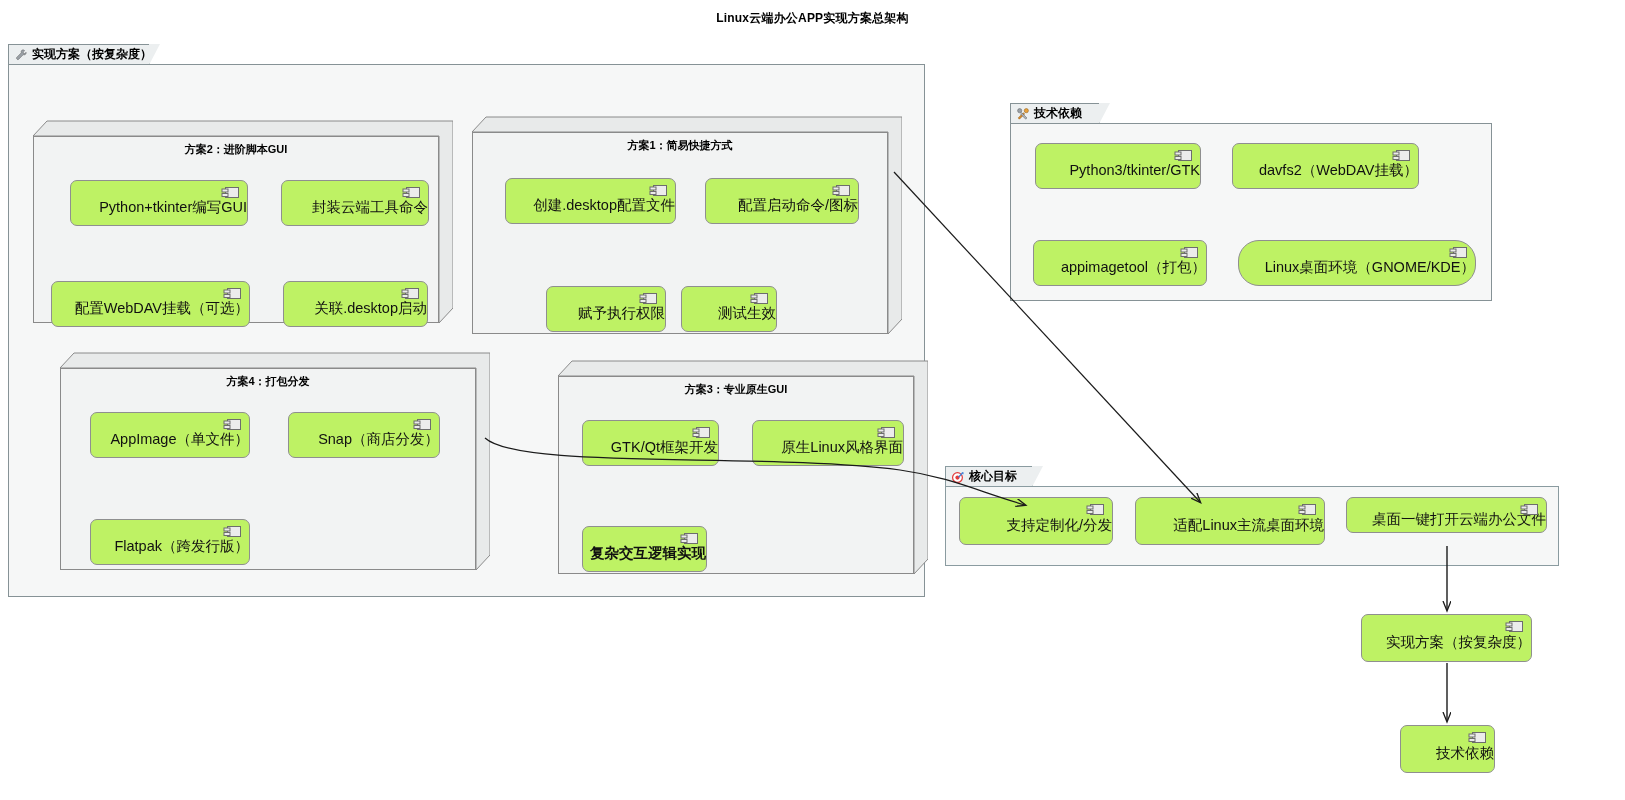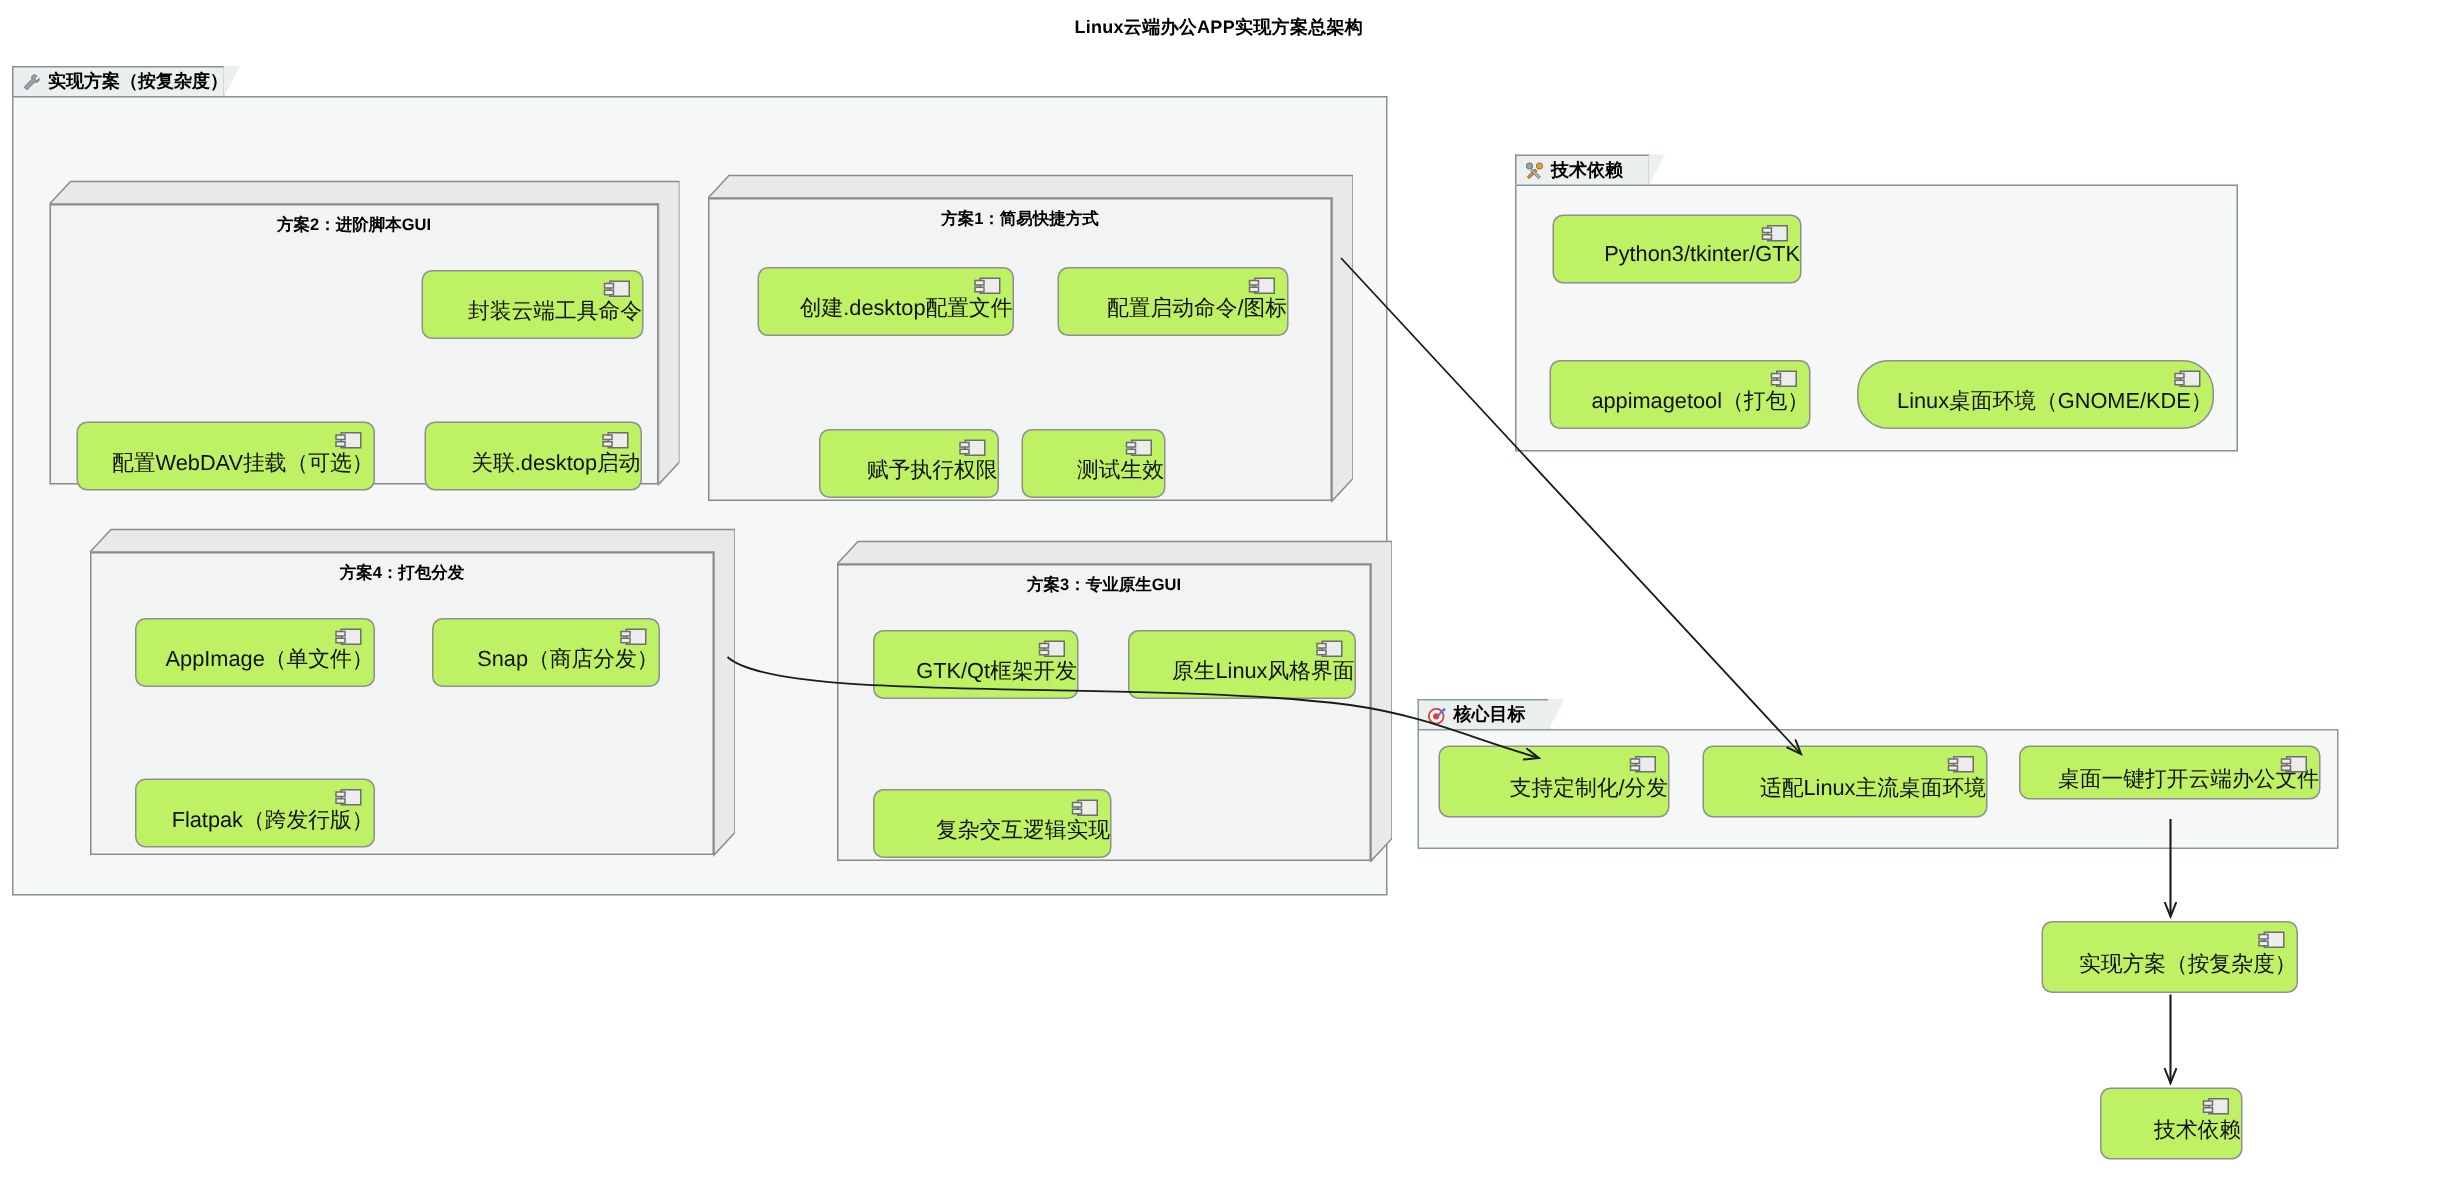--- a/index.html
+++ b/index.html
@@ -162,20 +162,28 @@
     </div>
     <div class="pkg-body" style="top:20px; width:917px; height:533px;"></div>
 
     <div class="node3d" style="left:25px; top:74px; width:420px; height:207px;">
       <svg class="n-3d" width="420" height="207">
         <polygon points="0,18 14,3 420,3 420,190 406,205 406,18" fill="#e8eaea" stroke="#8a8a8a" stroke-width="1"></polygon>
       </svg>
       <div class="n-front" style="top:18px; width:406px; height:187px;"></div>
       <div class="n-title" style="top:24px; width:406px;">方案2：进阶脚本GUI</div>
 
+      <div class="comp" style="left:37px; top:62px; width:178px; height:46px;">
+        <svg class="comp-icon" viewBox="0 0 19 13">
+          <rect x="4.5" y="1.5" width="13" height="10" fill="#ececec" stroke="#6d6d6d" stroke-width="1"></rect>
+          <rect x="1" y="3" width="6" height="3" fill="#ececec" stroke="#6d6d6d" stroke-width="1"></rect>
+          <rect x="1" y="7.5" width="6" height="3" fill="#ececec" stroke="#6d6d6d" stroke-width="1"></rect>
+        </svg>
+        <span>Python+tkinter编写GUI</span>
+      </div>
 
       <div class="comp" style="left:248px; top:62px; width:148px; height:46px;">
         <svg class="comp-icon" viewBox="0 0 19 13">
           <rect x="4.5" y="1.5" width="13" height="10" fill="#ececec" stroke="#6d6d6d" stroke-width="1"></rect>
           <rect x="1" y="3" width="6" height="3" fill="#ececec" stroke="#6d6d6d" stroke-width="1"></rect>
           <rect x="1" y="7.5" width="6" height="3" fill="#ececec" stroke="#6d6d6d" stroke-width="1"></rect>
         </svg>
         <span>封装云端工具命令</span>
       </div>
 
@@ -295,21 +303,21 @@
 
       <div class="comp" style="left:194px; top:62px; width:152px; height:46px;">
         <svg class="comp-icon" viewBox="0 0 19 13">
           <rect x="4.5" y="1.5" width="13" height="10" fill="#ececec" stroke="#6d6d6d" stroke-width="1"></rect>
           <rect x="1" y="3" width="6" height="3" fill="#ececec" stroke="#6d6d6d" stroke-width="1"></rect>
           <rect x="1" y="7.5" width="6" height="3" fill="#ececec" stroke="#6d6d6d" stroke-width="1"></rect>
         </svg>
         <span>原生Linux风格界面</span>
       </div>
 
-      <div class="comp" style="left:24px; top:168px; width:159px; height:46px;">
+      <div class="comp" style="left:24px; top:168px; width:125px; height:46px;font-weight:bold;">
         <svg class="comp-icon" viewBox="0 0 19 13">
           <rect x="4.5" y="1.5" width="13" height="10" fill="#ececec" stroke="#6d6d6d" stroke-width="1"></rect>
           <rect x="1" y="3" width="6" height="3" fill="#ececec" stroke="#6d6d6d" stroke-width="1"></rect>
           <rect x="1" y="7.5" width="6" height="3" fill="#ececec" stroke="#6d6d6d" stroke-width="1"></rect>
         </svg>
         <span>复杂交互逻辑实现</span>
       </div>
     </div>
   </div>
 
@@ -329,20 +337,28 @@
 
     <div class="comp" style="left:25px; top:40px; width:166px; height:46px;">
       <svg class="comp-icon" viewBox="0 0 19 13">
         <rect x="4.5" y="1.5" width="13" height="10" fill="#ececec" stroke="#6d6d6d" stroke-width="1"></rect>
         <rect x="1" y="3" width="6" height="3" fill="#ececec" stroke="#6d6d6d" stroke-width="1"></rect>
         <rect x="1" y="7.5" width="6" height="3" fill="#ececec" stroke="#6d6d6d" stroke-width="1"></rect>
       </svg>
       <span>Python3/tkinter/GTK</span>
     </div>
 
+    <div class="comp" style="left:222px; top:40px; width:187px; height:46px;">
+      <svg class="comp-icon" viewBox="0 0 19 13">
+        <rect x="4.5" y="1.5" width="13" height="10" fill="#ececec" stroke="#6d6d6d" stroke-width="1"></rect>
+        <rect x="1" y="3" width="6" height="3" fill="#ececec" stroke="#6d6d6d" stroke-width="1"></rect>
+        <rect x="1" y="7.5" width="6" height="3" fill="#ececec" stroke="#6d6d6d" stroke-width="1"></rect>
+      </svg>
+      <span>davfs2（WebDAV挂载）</span>
+    </div>
 
     <div class="comp" style="left:23px; top:137px; width:174px; height:46px;">
       <svg class="comp-icon" viewBox="0 0 19 13">
         <rect x="4.5" y="1.5" width="13" height="10" fill="#ececec" stroke="#6d6d6d" stroke-width="1"></rect>
         <rect x="1" y="3" width="6" height="3" fill="#ececec" stroke="#6d6d6d" stroke-width="1"></rect>
         <rect x="1" y="7.5" width="6" height="3" fill="#ececec" stroke="#6d6d6d" stroke-width="1"></rect>
       </svg>
       <span>appimagetool（打包）</span>
     </div>
 

